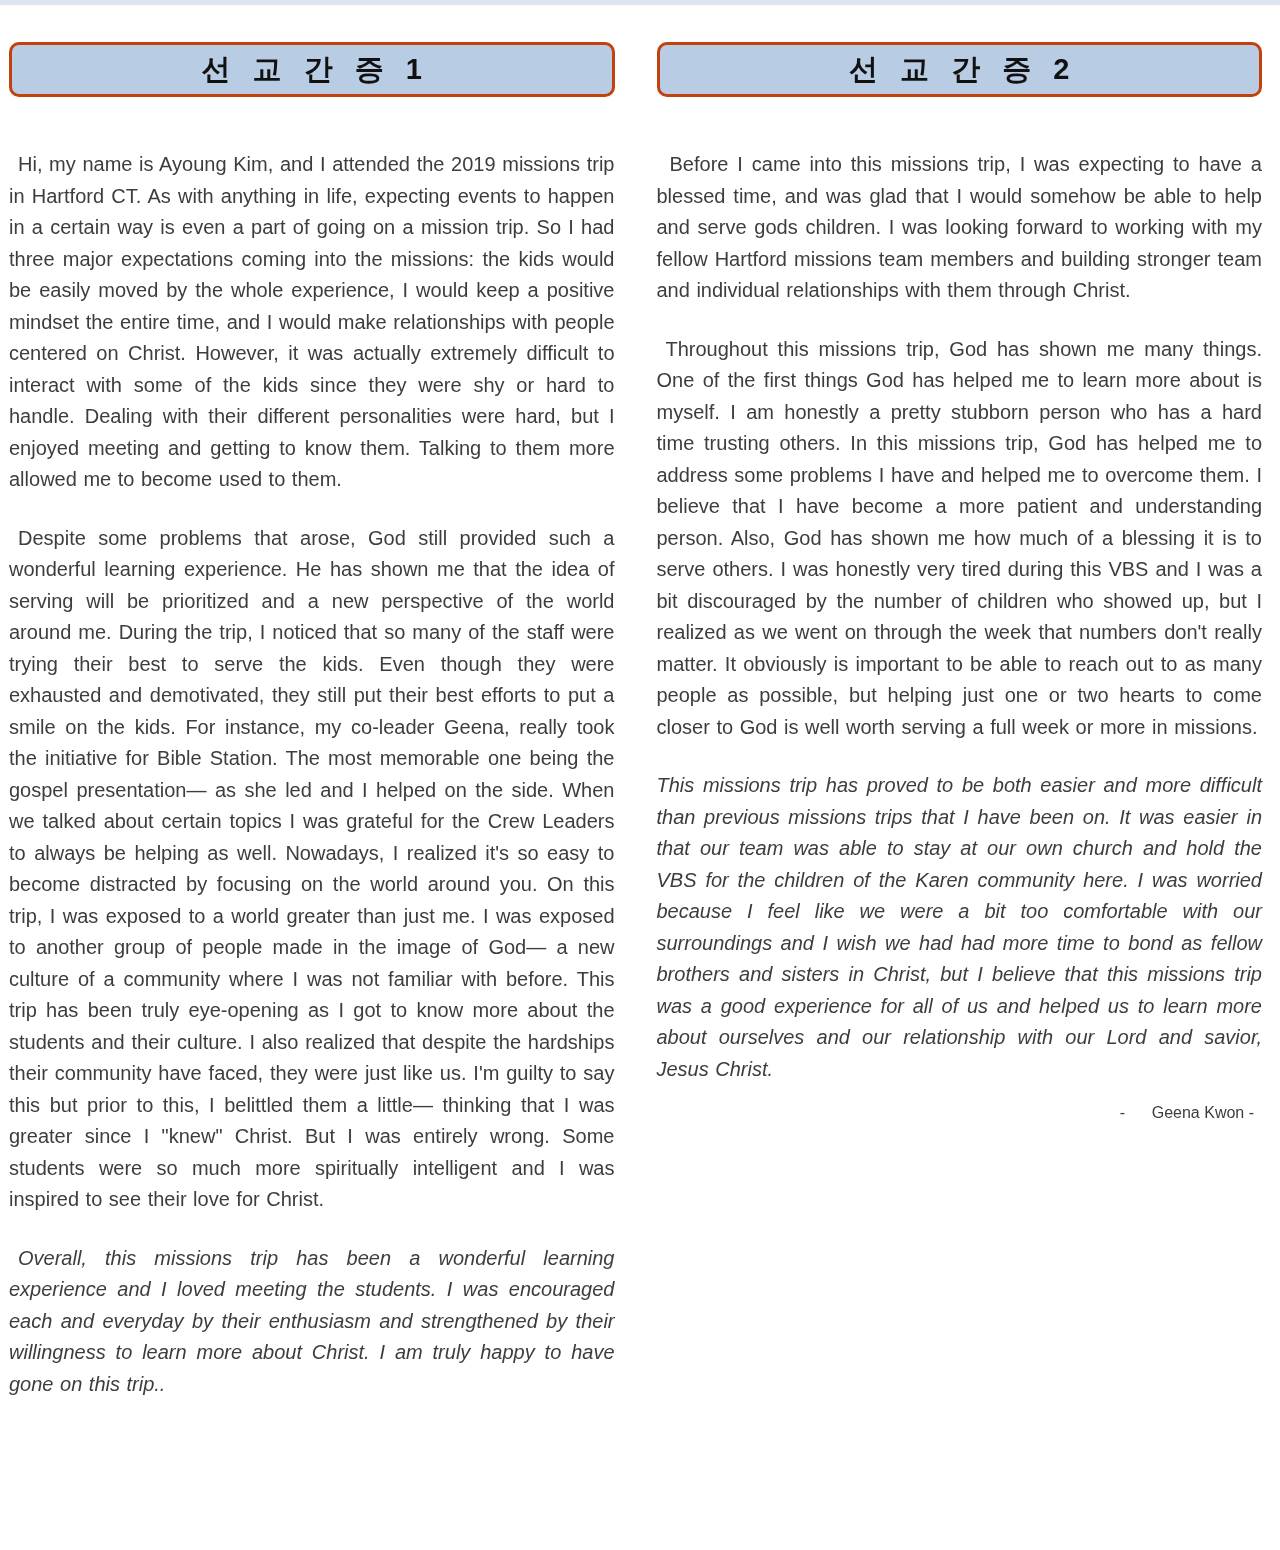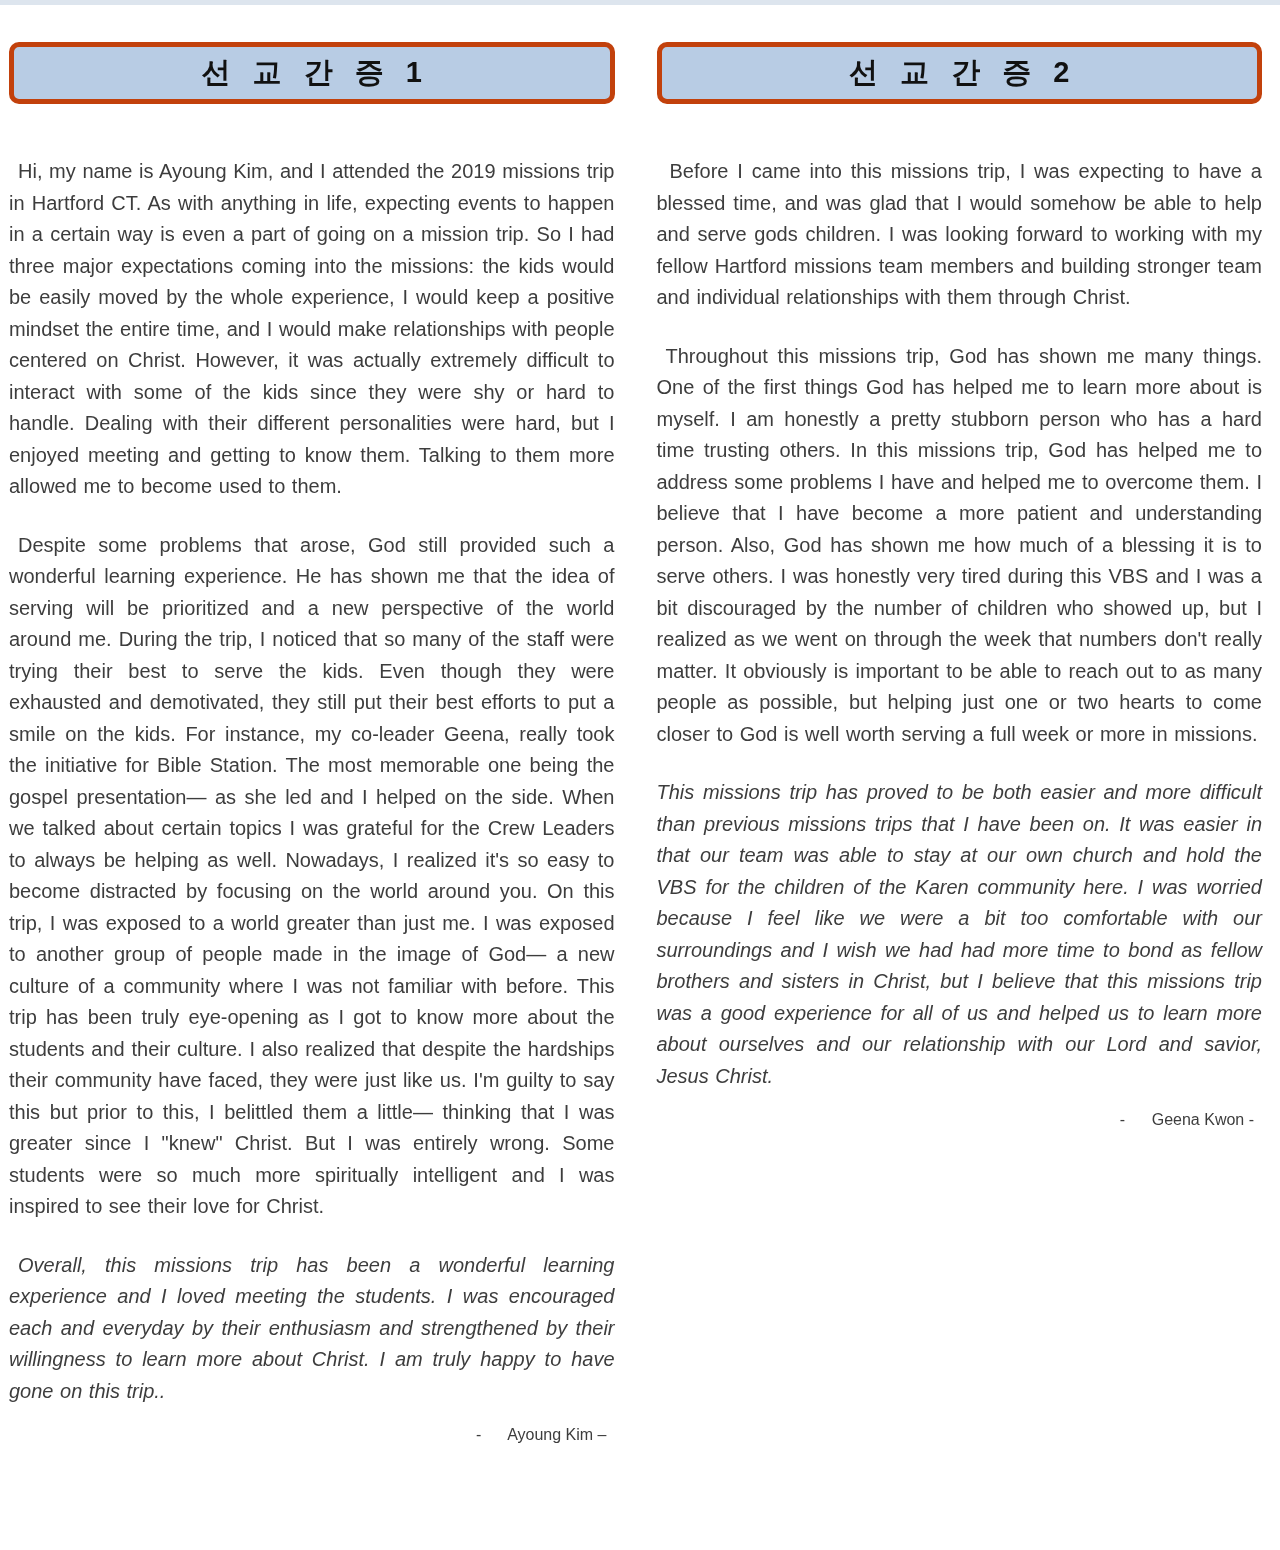--- a/index.html
+++ b/index.html
@@ -20,23 +20,23 @@
   .columns {
     display: flex;
     gap: 42px;
     padding: 37px 18px 40px 9px;
   }
   .col {
     flex: 1 1 0;
     min-width: 0;
   }
   .header-box {
-    height: 62px;
+    height: 55px;
     background: #b8cce4;
-    border: 5px solid #c2410c;
+    border: 3px solid #c2410c;
     border-radius: 10px;
     display: flex;
     align-items: center;
     justify-content: center;
     font-size: 29px;
     font-weight: bold;
     letter-spacing: 7px;
     color: #111111;
     text-indent: 7px; 
   }
@@ -71,21 +71,20 @@
 
 <div class="columns">
 
   <div class="col">
     <div class="header-box">선 교 간 증 1</div>
     <div class="body-text">
       <p class="ind">Hi, my name is Ayoung Kim, and I attended the 2019 missions trip in Hartford CT. As with anything in life, expecting events to happen in a certain way is even a part of going on a mission trip. So I had three major expectations coming into the missions: the kids would be easily moved by the whole experience, I would keep a positive mindset the entire time, and I would make relationships with people centered on Christ. However, it was actually extremely difficult to interact with some of the kids since they were shy or hard to handle. Dealing with their different personalities were hard, but I enjoyed meeting and getting to know them. Talking to them more allowed me to become used to them.</p>
       <p class="ind">Despite some problems that arose, God still provided such a wonderful learning experience. He has shown me that the idea of serving will be prioritized and a new perspective of the world around me. During the trip, I noticed that so many of the staff were trying their best to serve the kids. Even though they were exhausted and demotivated, they still put their best efforts to put a smile on the kids. For instance, my co-leader Geena, really took the initiative for Bible Station. The most memorable one being the gospel presentation— as she led and I helped on the side. When we talked about certain topics I was grateful for the Crew Leaders to always be helping as well. Nowadays, I realized it's so easy to become distracted by focusing on the world around you. On this trip, I was exposed to a world greater than just me. I was exposed to another group of people made in the image of God— a new culture of a community where I was not familiar with before. This trip has been truly eye-opening as I got to know more about the students and their culture. I also realized that despite the hardships their community have faced, they were just like us. I'm guilty to say this but prior to this, I belittled them a little— thinking that I was greater since I "knew" Christ. But I was entirely wrong. Some students were so much more spiritually intelligent and I was inspired to see their love for Christ.</p>
       <p class="ind">Overall, this missions trip has been a wonderful learning experience and I loved meeting the students. I was encouraged each and everyday by their enthusiasm and strengthened by their willingness to learn more about Christ. I am truly happy to have gone on this trip..</p>
     </div>
-    <div class="signature">-      Ayoung Kim –</div>
   </div>
 
   <div class="col">
     <div class="header-box">선 교 간 증 2</div>
     <div class="body-text">
       <p class="ind-md">Before I came into this missions trip, I was expecting to have a blessed time, and was glad that I would somehow be able to help and serve gods children. I was looking forward to working with my fellow Hartford missions team members and building stronger team and individual relationships with them through Christ.</p>
       <p class="ind">Throughout this missions trip, God has shown me many things. One of the first things God has helped me to learn more about is myself. I am honestly a pretty stubborn person who has a hard time trusting others. In this missions trip, God has helped me to address some problems I have and helped me to overcome them. I believe that I have become a more patient and understanding person. Also, God has shown me how much of a blessing it is to serve others. I was honestly very tired during this VBS and I was a bit discouraged by the number of children who showed up, but I realized as we went on through the week that numbers don't really matter. It obviously is important to be able to reach out to as many people as possible, but helping just one or two hearts to come closer to God is well worth serving a full week or more in missions.</p>
       <p>This missions trip has proved to be both easier and more difficult than previous missions trips that I have been on. It was easier in that our team was able to stay at our own church and hold the VBS for the children of the Karen community here. I was worried because I feel like we were a bit too comfortable with our surroundings and I wish we had had more time to bond as fellow brothers and sisters in Christ, but I believe that this missions trip was a good experience for all of us and helped us to learn more about ourselves and our relationship with our Lord and savior, Jesus Christ.</p>
     </div>
     <div class="signature">-      Geena Kwon -</div>

